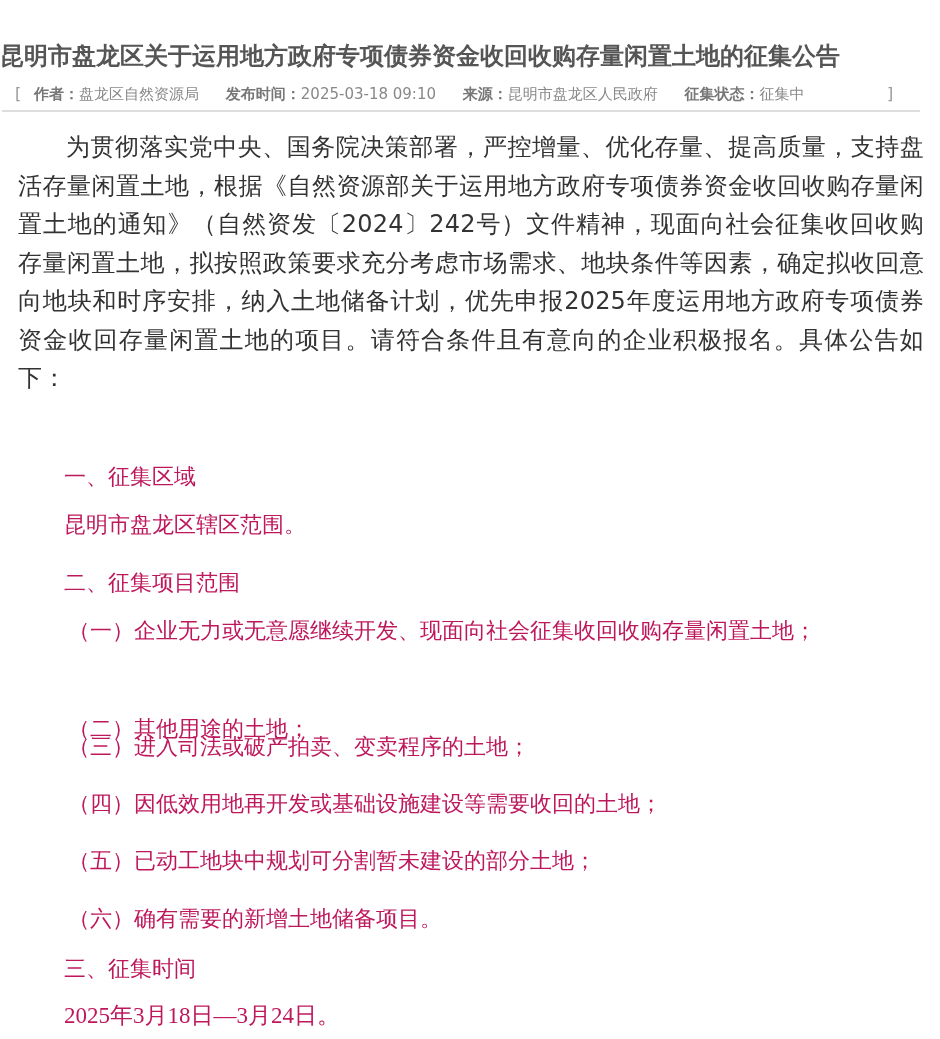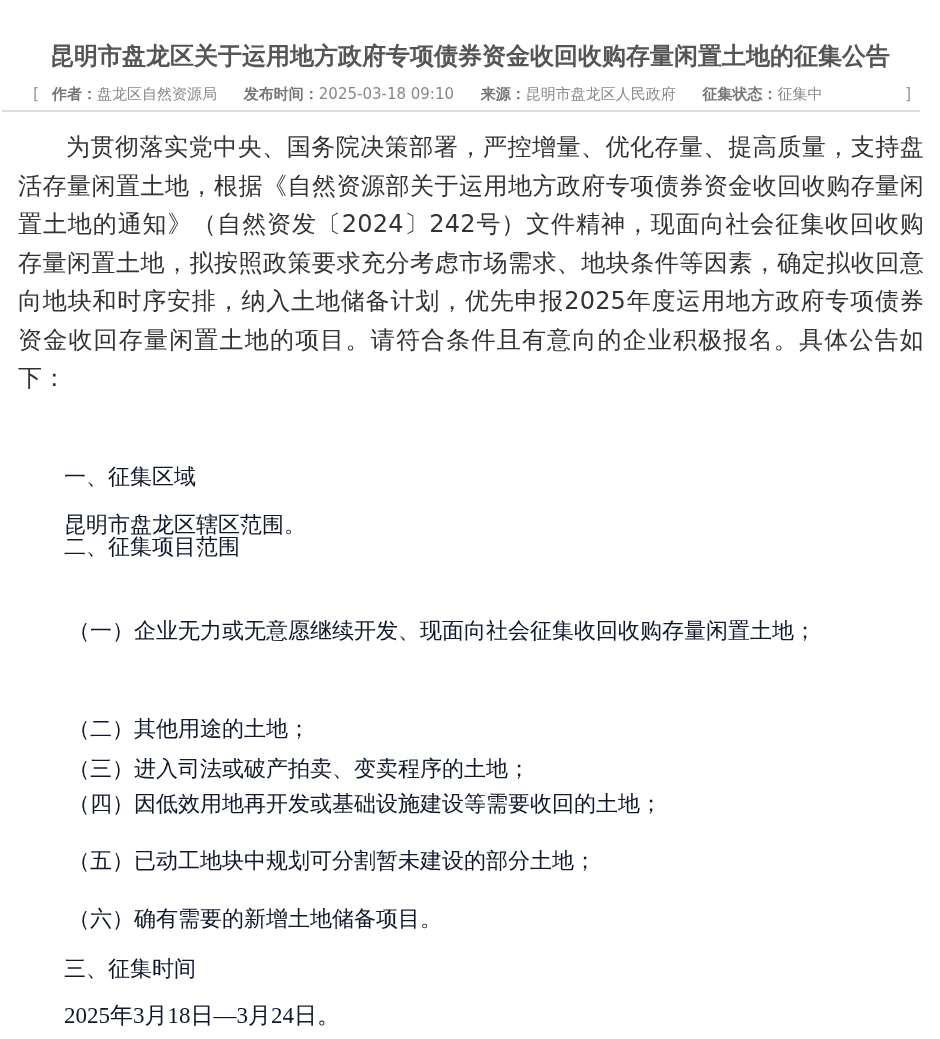--- a/index.html
+++ b/index.html
@@ -13,30 +13,30 @@
       overflow: hidden;
       position: relative;
       font-family: "DejaVu Sans", "Liberation Sans", sans-serif;
       color: #333333;
     }
     .title {
       position: absolute;
       left: 0;
       top: 24px;
       width: 940px;
-      text-align: center;
+      text-align: left;
       font-size: 24px;
       font-weight: bold;
       color: #555555;
       letter-spacing: 0px;
       white-space: nowrap;
     }
     .meta {
       position: absolute;
-      left: 25px;
+      left: 7px;
       top: 84px;
       width: 908px;
       height: 22px;
       font-size: 15px;
       color: #888888;
       white-space: nowrap;
     }
     .meta .bracket {
       display: inline-block;
       color: #999999;
@@ -68,21 +68,21 @@
       font-size: 24px;
       line-height: 38.5px;
       color: #333333;
       text-indent: 48px;
       text-align: justify;
       letter-spacing: 0.2px;
     }
     .line {
       position: absolute;
       font-size: 22px;
-      color: #0f172a;
+      color: #be185d;
       white-space: nowrap;
     }
     .heading { left: 64px; }
     .plain { left: 64px; }
     .sub { left: 68px; }
     .serif {
       font-family: "Liberation Serif", "DejaVu Serif", serif;
       font-size: 23px;
     }
   </style>
@@ -107,23 +107,23 @@
   </span>
   <span class="bracket bracket-close">]</span>
 </div>
 
 <div class="divider"></div>
 
 <p class="body-text" style="margin:4px;">为贯彻落实党中央、国务院决策部署，严控增量、优化存量、提高质量，支持盘活存量闲置土地，根据《自然资源部关于运用地方政府专项债券资金收回收购存量闲置土地的通知》（自然资发〔2024〕242号）文件精神，现面向社会征集收回收购存量闲置土地，拟按照政策要求充分考虑市场需求、地块条件等因素，确定拟收回意向地块和时序安排，纳入土地储备计划，优先申报2025年度运用地方政府专项债券资金收回存量闲置土地的项目。请符合条件且有意向的企业积极报名。具体公告如下：</p>
 
 <div class="line heading" style="top:462px;">一、征集区域</div>
 <div class="line plain" style="top:510px;">昆明市盘龙区辖区范围。</div>
-<div class="line heading" style="top:532px;">二、征集项目范围</div>
+<div class="line heading" style="top:568px;">二、征集项目范围</div>
 
 <div class="line sub" style="top:616px;">（一）企业无力或无意愿继续开发、现面向社会征集收回收购存量闲置土地；</div>
 <div class="line sub" style="top:674px;margin-top:40px;">（二）其他用途的土地；</div>
-<div class="line sub" style="top:732px;margin-top:22px;">（三）进入司法或破产拍卖、变卖程序的土地；</div>
+<div class="line sub" style="top:732px;">（三）进入司法或破产拍卖、变卖程序的土地；</div>
 <div class="line sub" style="top:789px;">（四）因低效用地再开发或基础设施建设等需要收回的土地；</div>
 <div class="line sub" style="top:846px;">（五）已动工地块中规划可分割暂未建设的部分土地；</div>
 <div class="line sub" style="top:904px;text-align:center;">（六）确有需要的新增土地储备项目。</div>
 
 <div class="line heading" style="top:954px;">三、征集时间</div>
 <div class="line plain serif" style="top:1000px;">2025年3月18日—3月24日。</div>
 
 </body></html>

